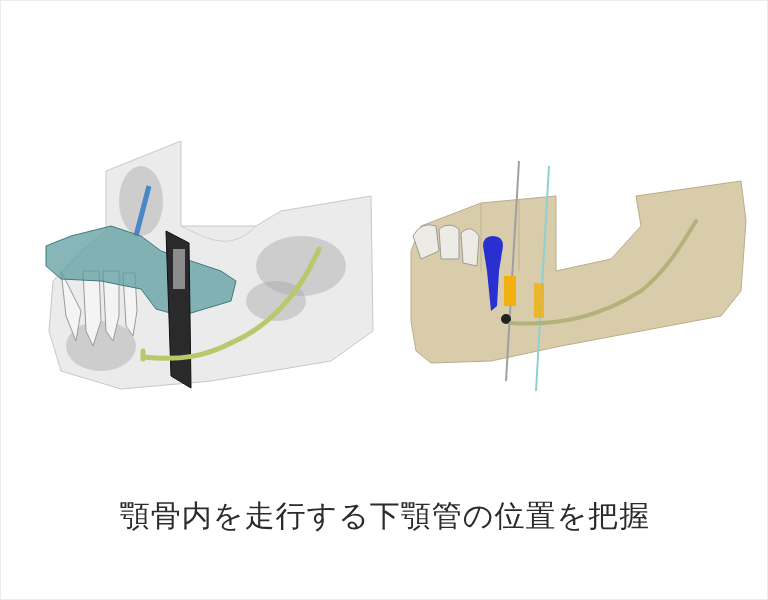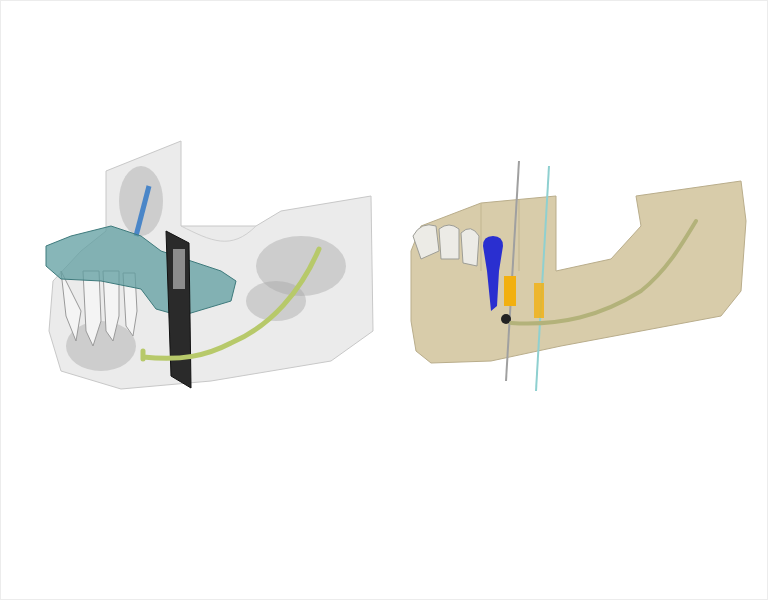--- a/index.html
+++ b/index.html
@@ -62,13 +62,14 @@
     <line x1="148" y1="25" x2="135" y2="250" stroke="#8fd0d0" stroke-width="2"></line>
 
     <rect x="103" y="135" width="12" height="30" fill="#f2b010"></rect>
     <rect x="133" y="142" width="10" height="35" fill="#f2b010" fill-opacity="0.8"></rect>
 
     <circle cx="105" cy="178" r="5" fill="#222"></circle>
 
     <path d="M110,182 C160,185 200,175 240,150 C265,130 280,105 295,80" fill="none" stroke="#b3b27a" stroke-width="4" stroke-linecap="round"></path>
   </svg>
 
+  <div class="caption">顎骨内を走行する下顎管の位置を把握</div>
 </div>
 
 </body></html>

